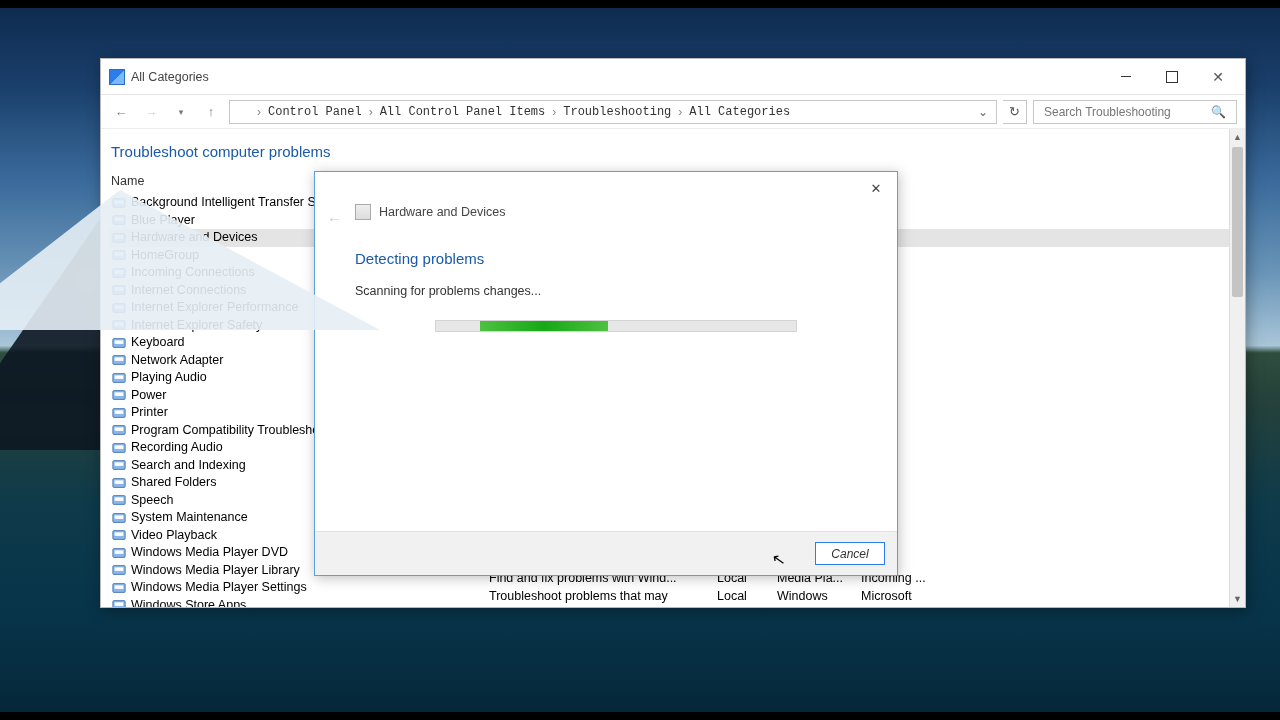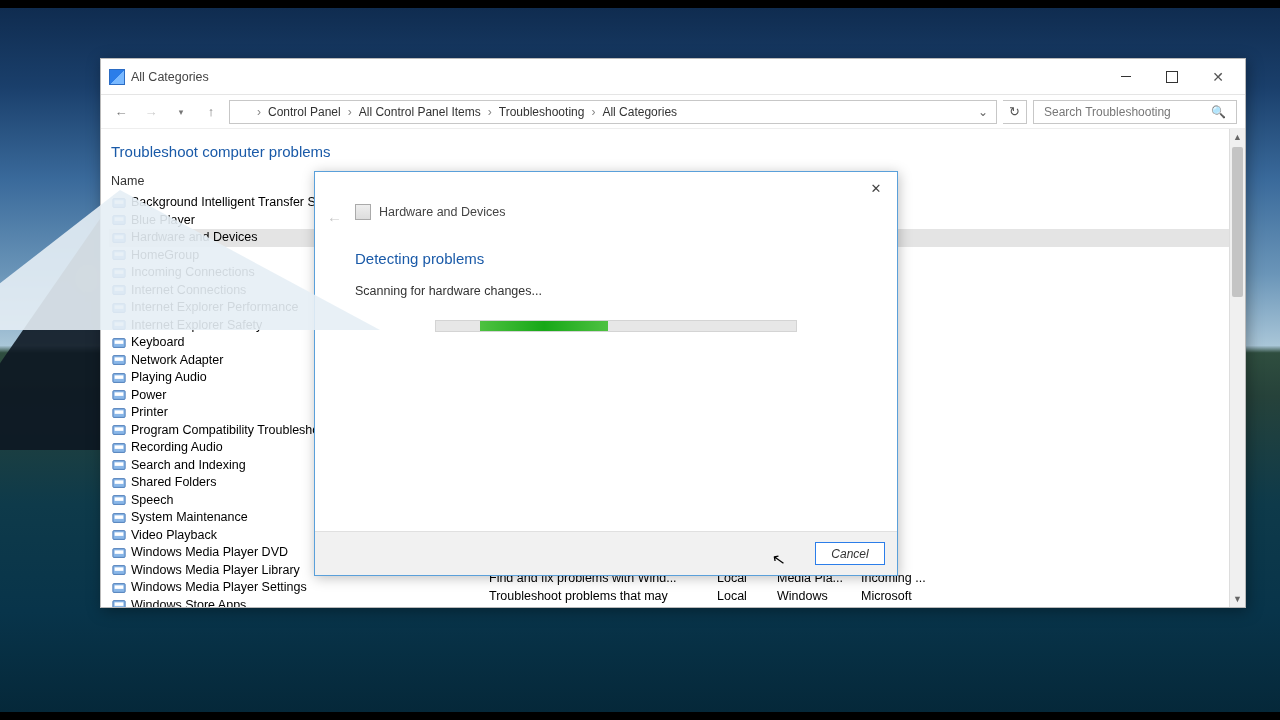--- a/index.html
+++ b/index.html
@@ -45,21 +45,21 @@
   .win-controls { margin-left:auto; display:flex; }
   .win-btn { width:46px;height:30px; display:flex;align-items:center;justify-content:center; color:#555;font-size:11px;}
   .win-btn.min::before{content:"";display:block;width:10px;height:1px;background:#333;}
   .win-btn.max::before{content:"";display:block;width:10px;height:10px;border:1px solid #333;}
   .win-btn.close{font-size:14px;}
 
   .addrbar { height:34px; display:flex; align-items:center; padding:0 8px; gap:6px; border-bottom:1px solid #eee;}
   .nav-arrow { width:24px;height:24px;display:flex;align-items:center;justify-content:center;color:#777;font-size:13px;}
   .addr-field { flex:1; height:24px; border:1px solid #c7c7c7; display:flex; align-items:center; padding:0 4px; font-size:12px; color:#333; gap:2px;}
   .addr-field .app-ico{width:14px;height:14px;margin-right:2px;}
-  .crumb { white-space:nowrap; }
+  .crumb { white-space:nowrap;font-family:Liberation Mono, monospace; }
   .chev { color:#888; padding:0 5px; }
   .addr-drop { margin-left:auto; color:#666; padding:0 4px;}
   .refresh-btn { width:24px;height:24px;border:1px solid #c7c7c7;border-left:none;display:flex;align-items:center;justify-content:center;color:#555;font-size:13px;}
   .search-field { width:204px;height:24px;border:1px solid #c7c7c7;display:flex;align-items:center;padding:0 10px;font-size:12px;color:#777;}
   .search-field .mag{margin-left:auto;color:#555;}
 
   .content { position:relative; height:calc(100% - 70px); padding:10px 14px 0 8px; overflow:hidden;}
   .page-title { color:#1a5aa8; font-size:15px; font-weight:400; padding:4px 0 12px 2px;}
   .col-head { font-size:12.5px; color:#333; padding:2px 0 6px 2px;}
 
@@ -407,21 +407,21 @@
   <div class="dialog">
     <div class="dlg-head">
       <div class="dlg-close">✕</div>
     </div>
     <div class="dlg-back">←</div>
     <div class="dlg-title-row">
       <span class="dlg-ico"></span>
       <span>Hardware and Devices</span>
     </div>
     <div class="dlg-section">Detecting problems</div>
-    <div class="dlg-status">Scanning for hardware changes...</div>
+    <div class="dlg-status">Scanning for problems changes...</div>
     <div class="dlg-progress-track">
       <div class="dlg-progress-fill"></div>
     </div>
     <div class="dlg-footer">
       <div class="dlg-btn">Cancel</div>
     </div>
   </div>
 
   <div class="cursor">↖</div>
   <div class="blackbar bot"></div>

